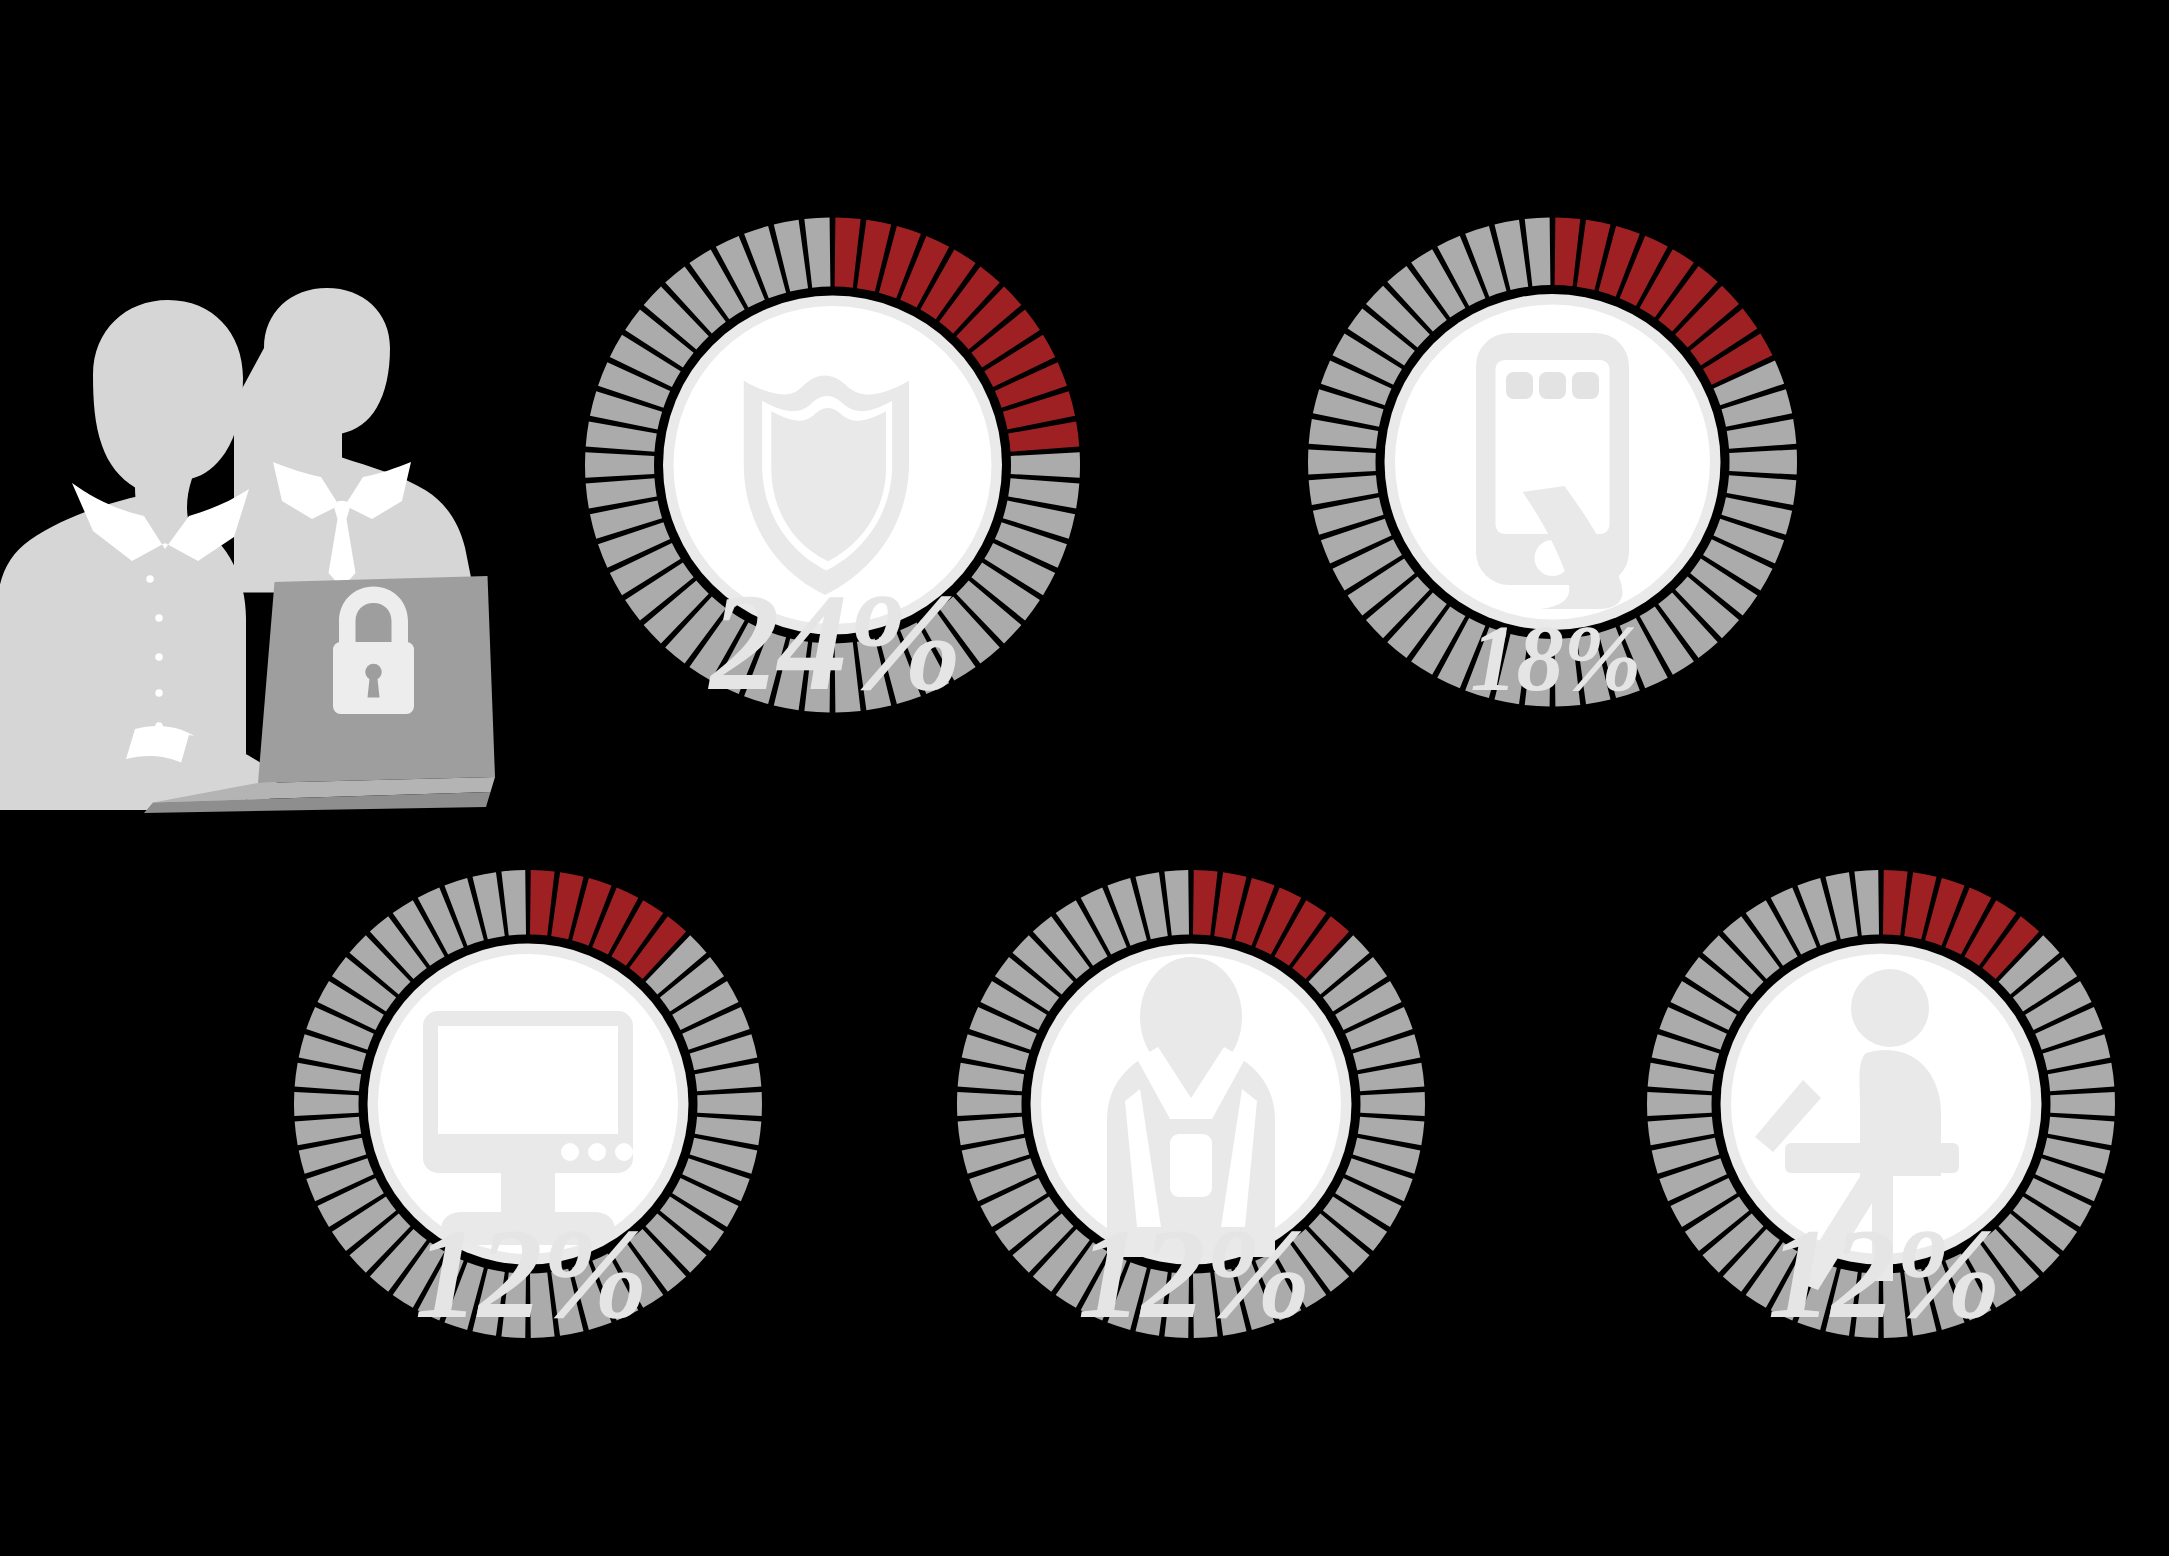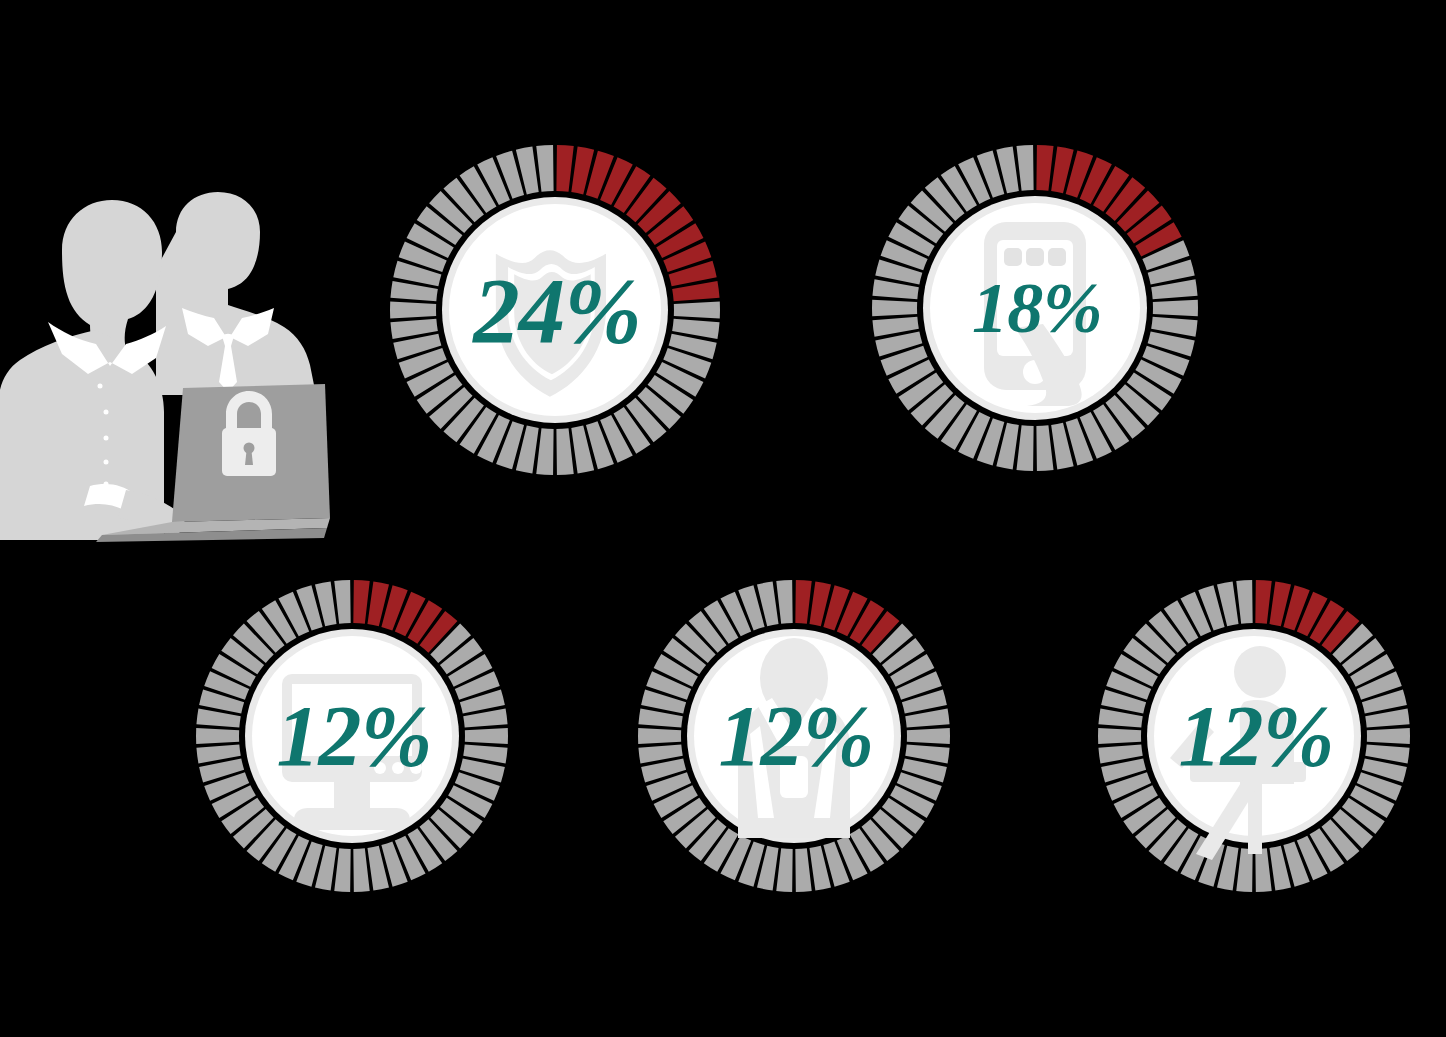--- a/index.html
+++ b/index.html
@@ -12,24 +12,24 @@
     position:relative;
   }
   #stage{position:absolute;left:0;top:0;width:1446px;height:1037px;}
 
   .gauge{position:absolute;}
   .gauge svg{display:block;overflow:visible;}
 
   .pct{
     position:absolute;
     left:0;top:0;width:100%;height:100%;
-    display:flex;align-items:center;justify-content:center;
+    display:flex;align-items:flex-end;justify-content:center;
     font-family:"Liberation Serif", serif;
     font-weight:bold;font-style:italic;
-    color:#0f766e;
+    color:#e5e5e5;
     letter-spacing:-0.01em;
     pointer-events:none;
     user-select:none;
   }
   .pct span{display:block;line-height:1;}
 
   .illus{position:absolute;}
   .illus svg{display:block;}
 </style>
 </head>
@@ -222,21 +222,21 @@
         <rect x="-38" y="-68" width="76" height="116" rx="6" fill="#FFFFFF"></rect>
         <rect x="-31" y="-60" width="18" height="18" rx="5" fill="#E3E3E3"></rect>
         <rect x="-9" y="-60" width="18" height="18" rx="5" fill="#E3E3E3"></rect>
         <rect x="13" y="-60" width="18" height="18" rx="5" fill="#E3E3E3"></rect>
         <circle cx="0" cy="64" r="12" fill="#FFFFFF"></circle>
 
         <path d="M8 16 c16 22 28 42 36 60 c6 14 2 22 -14 22 l-38 0 c16 -2 22 -8 18 -20
                  c-6 -18 -16 -38 -30 -58 z" fill="#E9E9E9"></path>
       </g>
     </svg>
-    <div class="pct" style="font-size:72px;padding-left:2px;padding-bottom:4px;font-family:Liberation Serif, serif;">
+    <div class="pct" style="font-size:63px;padding-left:2px;padding-bottom:4px;font-family:Liberation Serif, serif;">
       <span>18%</span>
     </div>
   </div>
 
   <div class="gauge" id="g2" style="left:196px;top:580px;width:312px;height:312px;">
     <svg width="312" height="312" viewBox="0 0 312 312" xmlns="http://www.w3.org/2000/svg">
       <g class="ring">
           <path d="M157.84,0.01 A156,156 0 0 1 173.73,1.01 L168.84,43.73 A113,113 0 0 0 157.33,43.01 Z" fill="#9F2023"></path>
           <path d="M177.37,1.47 A156,156 0 0 1 193.01,4.45 L182.81,46.23 A113,113 0 0 0 171.48,44.07 Z" fill="#9F2023"></path>
           <path d="M196.57,5.37 A156,156 0 0 1 211.71,10.29 L196.36,50.45 A113,113 0 0 0 185.39,46.89 Z" fill="#9F2023"></path>

